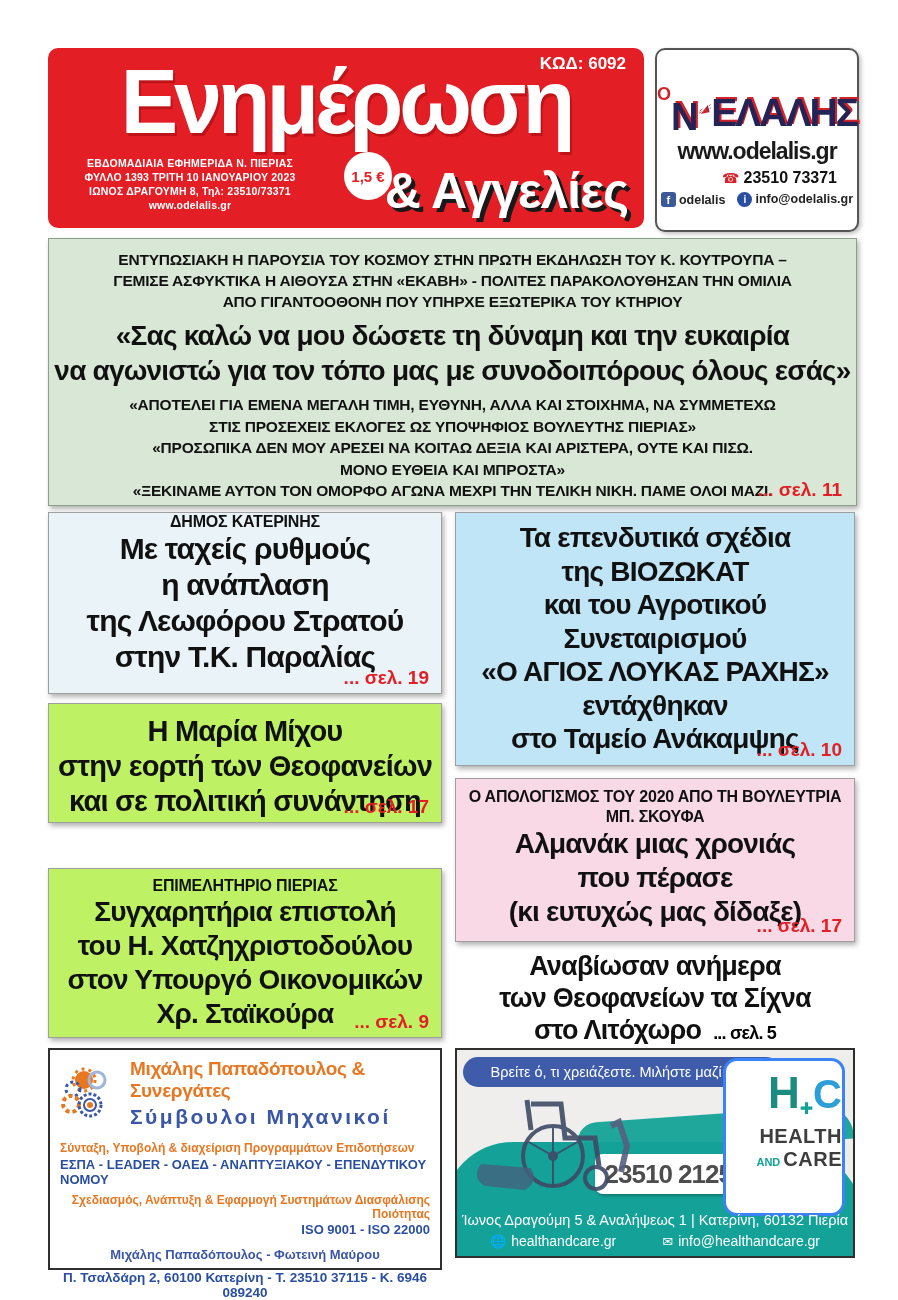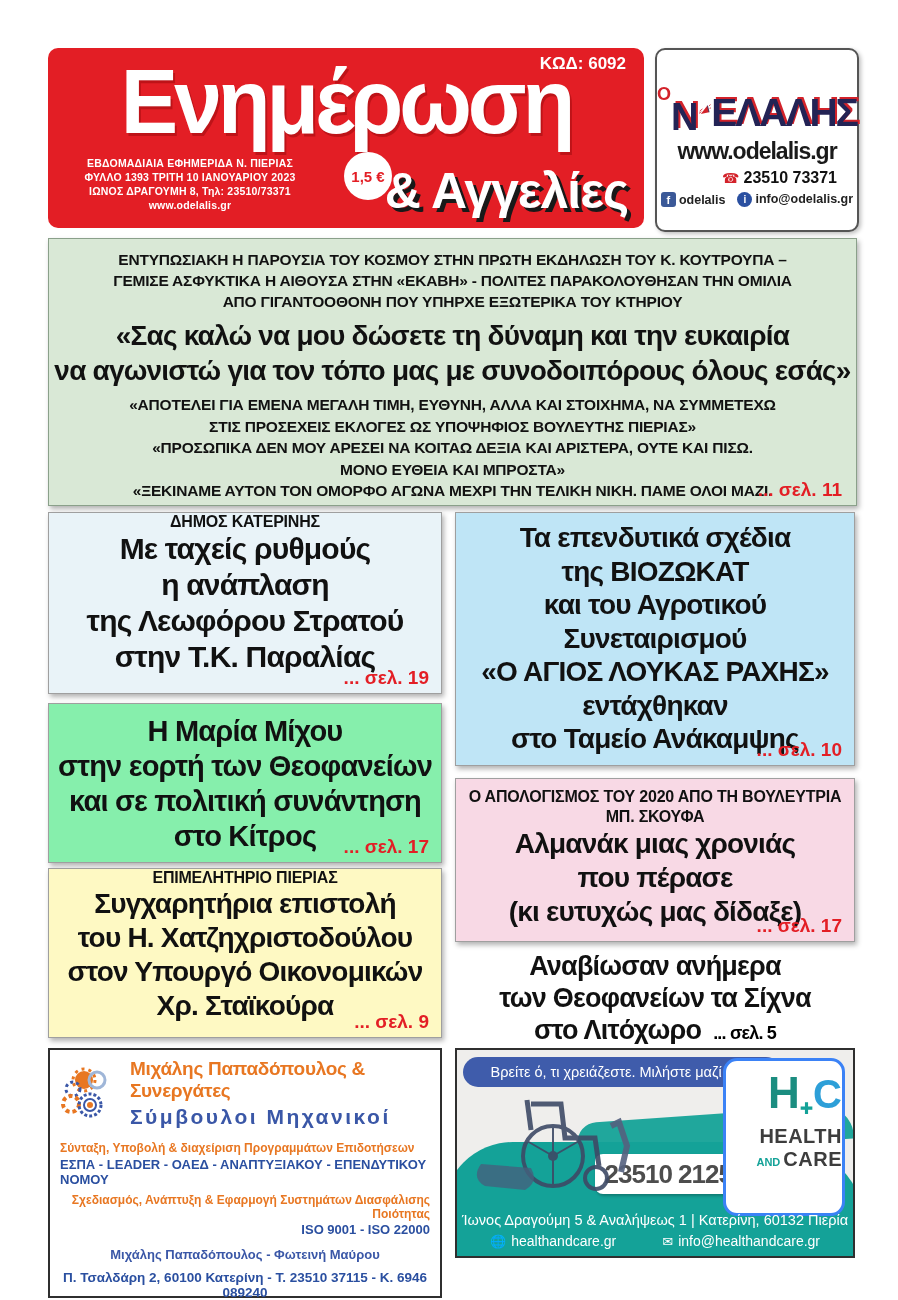--- a/index.html
+++ b/index.html
@@ -52,36 +52,36 @@
   
   .story{position:absolute;text-align:center;border:1px solid #9f9f9f;
          box-shadow:2px 3px 5px rgba(0,0,0,.3);overflow:hidden;}
   .story.noframe{border:none;box-shadow:none;}
   .kick{font-size:16px;font-weight:bold;letter-spacing:-.2px;}
   .hl{font-weight:900;letter-spacing:-.8px;color:#111;}
   .pref-abs{position:absolute;right:12px;bottom:4px;}
 
   .st-l1{left:48px;top:512px;width:394px;height:182px;background:#e9f3f8;box-sizing:border-box;}
   .st-l1 .hl{font-size:30px;line-height:36px;}
-  .st-l2{left:48px;top:703px;width:394px;height:160px;background:#86efac;padding-top:10px;box-sizing:border-box;}
+  .st-l2{left:48px;top:703px;width:394px;height:120px;background:#bef264;padding-top:10px;box-sizing:border-box;}
   .st-l2 .hl{font-size:29px;line-height:35px;}
-  .st-l3{left:48px;top:868px;width:394px;height:170px;background:#fef9c3;box-sizing:border-box;}
+  .st-l3{left:48px;top:868px;width:394px;height:170px;background:#bef264;padding-top:8px;box-sizing:border-box;}
   .st-l3 .hl{font-size:28px;line-height:34px;}
 
   .st-r1{left:455px;top:512px;width:400px;height:254px;background:#bfe5f6;padding-top:8px;box-sizing:border-box;}
   .st-r1 .hl{font-size:28px;line-height:33.5px;}
   .st-r2{left:455px;top:778px;width:400px;height:164px;background:#f8d9e5;padding-top:8px;box-sizing:border-box;}
   .st-r2 .kick{line-height:20px;}
   .st-r2 .hl{font-size:28px;line-height:34px;}
   .st-r3{left:455px;top:946px;width:400px;height:98px;background:transparent;padding-top:4px;box-sizing:border-box;}
   .st-r3 .hl{font-size:27px;line-height:32px;}
   .pref-inline{color:#000000;font-weight:bold;font-size:18px;margin-left:12px;}
 
   
-  .ad-eng{position:absolute;left:48px;top:1048px;width:394px;height:250px;background:#fff;
+  .ad-eng{position:absolute;left:48px;top:1048px;width:394px;height:222px;background:#fff;
           border:2px solid #2f2f2f;box-sizing:border-box;padding:8px 10px;}
   .eng-head{display:flex;align-items:center;gap:8px;}
   .eng-titles{flex:1;}
   .eng-t1{color:#e87722;font-size:19px;font-weight:bold;letter-spacing:-.3px;}
   .eng-t2{color:#3a57a7;font-size:21px;font-weight:bold;letter-spacing:2.5px;margin-top:3px;}
   .eng-s1{color:#e87722;font-size:12px;font-weight:bold;margin-top:12px;text-align:left;}
   .eng-s1b{color:#2a4fa0;font-size:13px;font-weight:bold;margin-top:2px;text-align:left;}
   .eng-s2{color:#e87722;font-size:12px;font-weight:bold;margin-top:6px;text-align:right;}
   .eng-s2b{color:#2a4fa0;font-size:13px;font-weight:bold;margin-top:1px;text-align:right;}
   .eng-people{color:#3a57a7;font-size:13px;font-weight:bold;text-align:center;margin-top:10px;}

